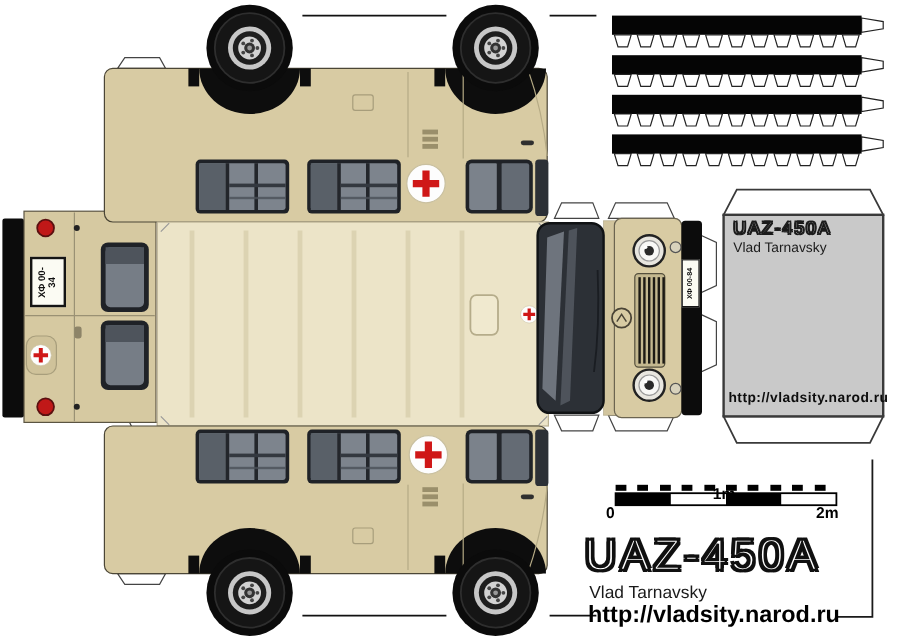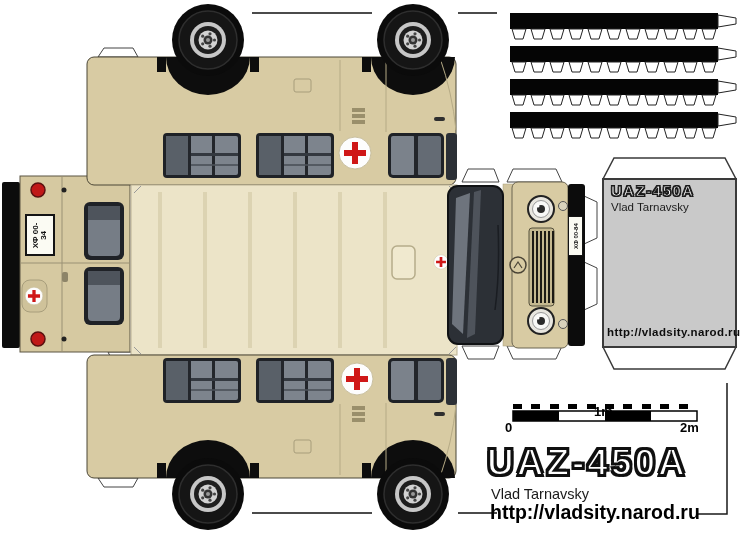--- a/index.html
+++ b/index.html
@@ -17,21 +17,21 @@
   .plate-rear{left:25px;top:214px;width:30px;height:42px;}
   .plate-front{left:568px;top:216px;width:15px;height:40px;border-width:1px;}
   .plate span{
     display:block;transform:rotate(-90deg);font-weight:bold;color:#111;
     line-height:1.05;text-align:center;
   }
   .plate-rear span{font-size:8px;width:30px;white-space:normal;}
   .plate-front span{font-size:6px;white-space:nowrap;}
   
   .outline-text{
-    color:#ffffff;font-weight:bold;
+    color:#ffffff;font-weight:normal;
     -webkit-text-stroke:1.1px #1a1a1a;
     text-shadow:-1px -1px 0 #1a1a1a,1px -1px 0 #1a1a1a,-1px 1px 0 #1a1a1a,1px 1px 0 #1a1a1a;
   }
   .box-title{left:611px;top:182px;font-size:15px;letter-spacing:1.5px;}
   .box-author{left:611px;top:201px;font-size:11.5px;color:#1c1c1c;}
   .box-url{left:607px;top:326px;font-size:11.5px;font-weight:bold;letter-spacing:.4px;color:#0d0d0d;}
   .scale-label{font-size:13px;font-weight:bold;color:#000;}
   .scale-0{left:505px;top:420px;}
   .scale-1m{left:594px;top:404px;}
   .scale-2m{left:680px;top:420px;}

